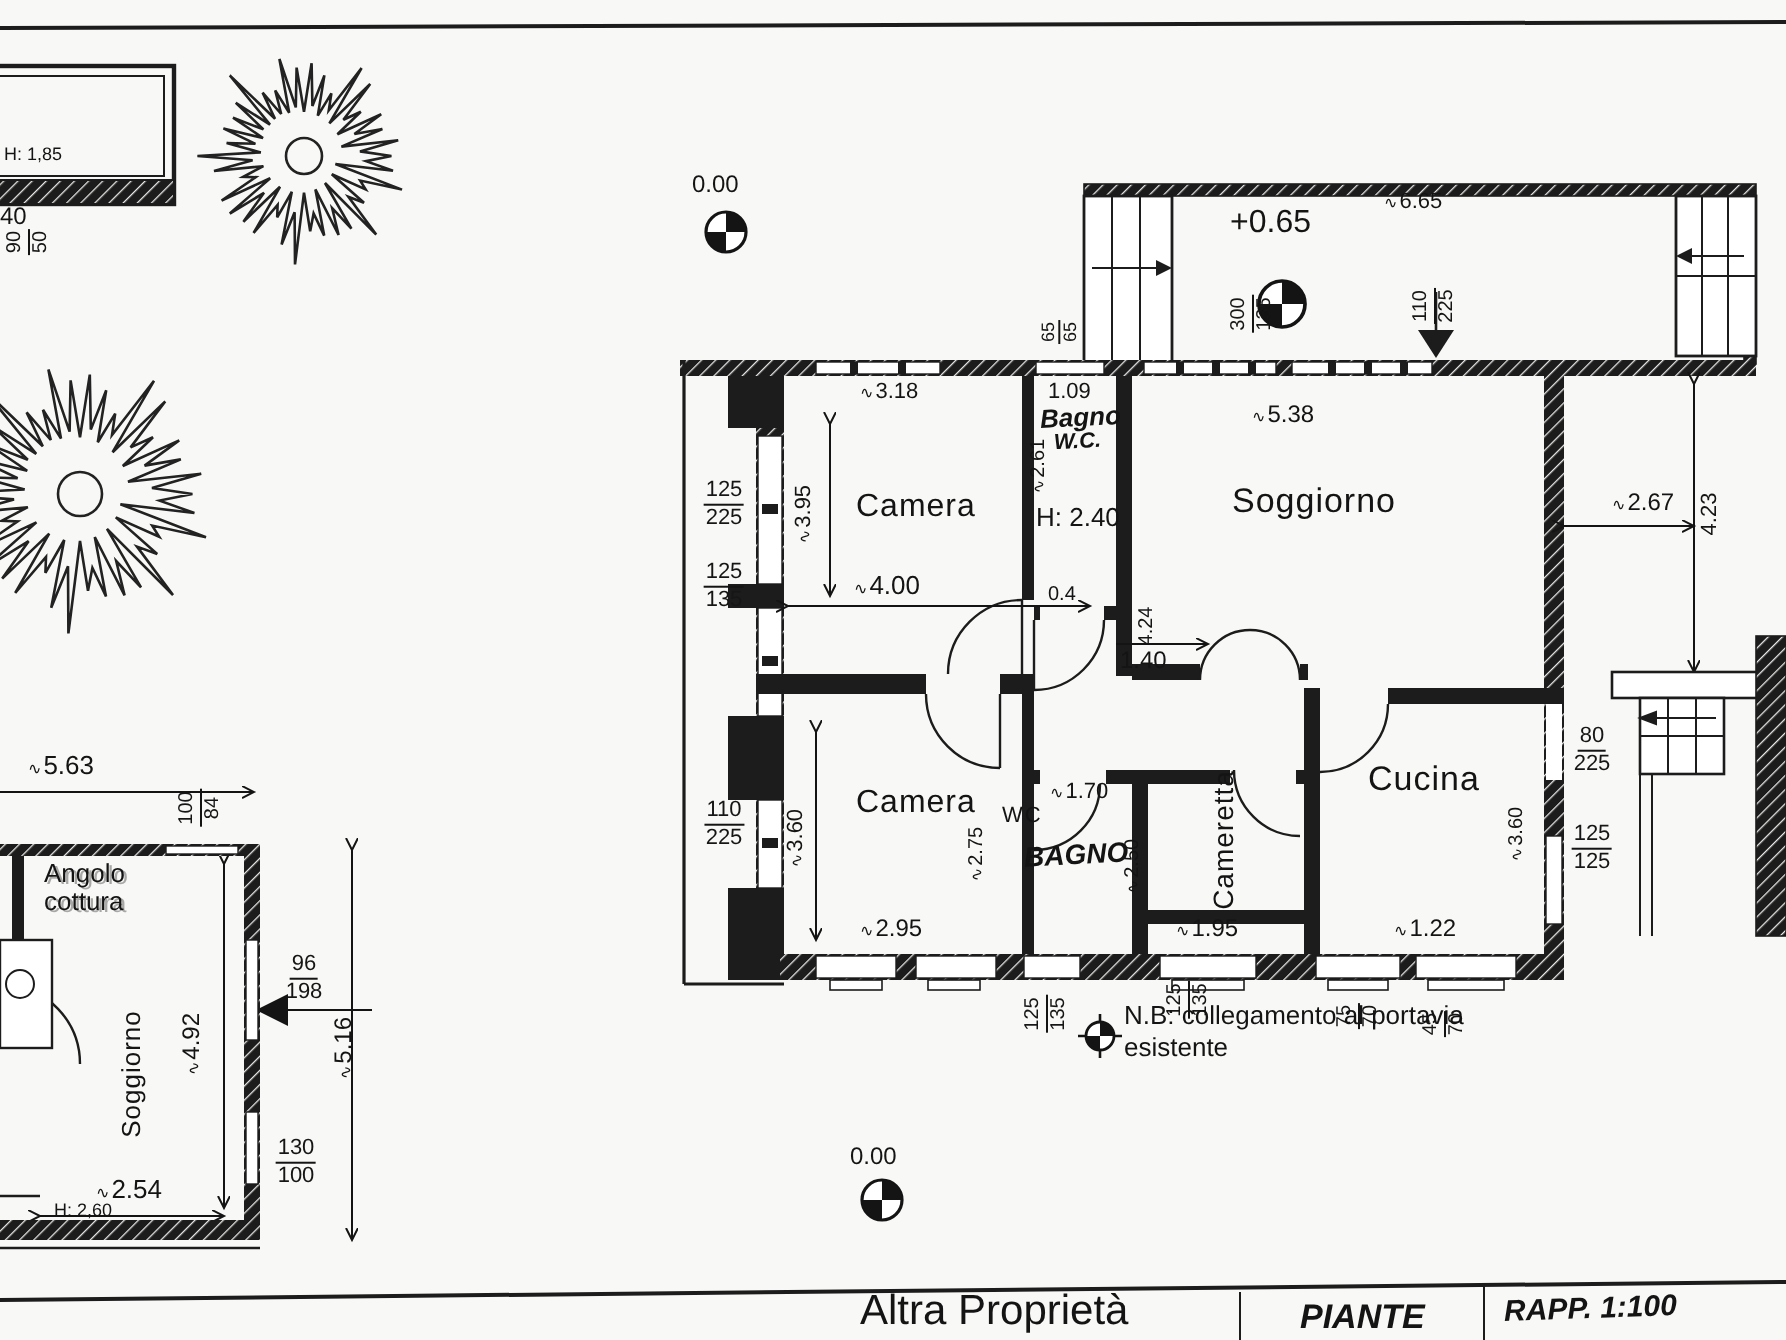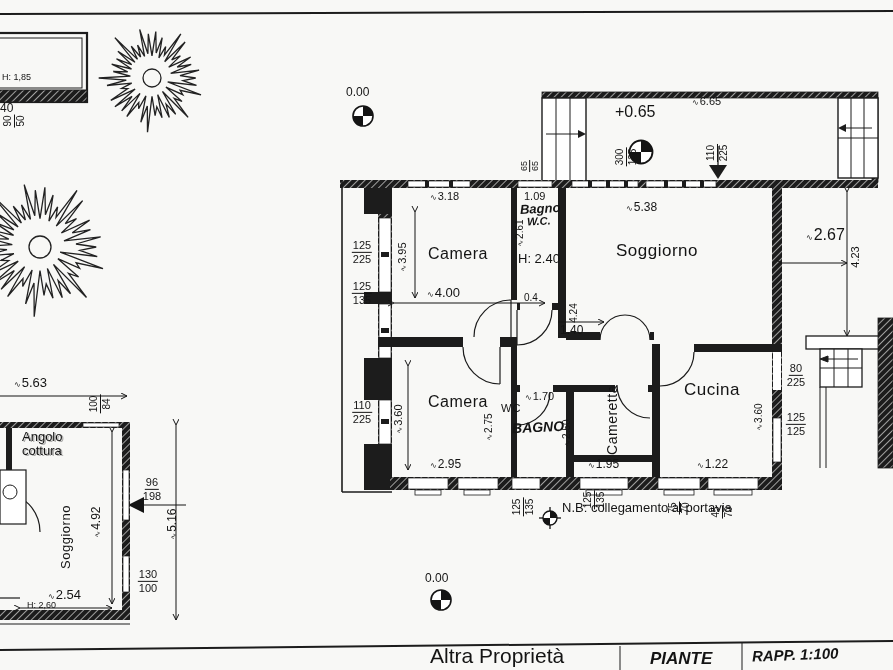--- a/index.html
+++ b/index.html
@@ -239,21 +239,21 @@
 <span class="lbl hand" style="left:512px;top:420px;font-size:14px">BAGNO</span>
 <span class="lbl dim r" style="left:567px;top:433px;font-size:10px">2.50</span>
 
 <span class="lbl room r" style="left:612px;top:420px;font-size:14px">Cameretta</span>
 <span class="lbl dim" style="left:588px;top:458px;font-size:12px">1.95</span>
 
 <span class="lbl room" style="left:684px;top:381px;font-size:17px">Cucina</span>
 <span class="lbl dim r" style="left:759px;top:417px;font-size:10px">3.60</span>
 <span class="lbl dim" style="left:697px;top:458px;font-size:12px">1.22</span>
 
-<span class="lbl dim" style="left:806px;top:227px;font-size:16px">2.67</span>
+<span class="lbl dim" style="left:806px;top:245px;font-size:12px">2.67</span>
 <span class="lbl r" style="left:856px;top:257px;font-size:11px">4.23</span>
 
 <div class="frac c" style="left:362px;top:252px">
     <span class="t">125</span>
     <span>225</span>
   </div>
 <div class="frac c" style="left:362px;top:293px">
     <span class="t">125</span>
     <span>135</span>
   </div>
@@ -323,17 +323,18 @@
   <div>cottura</div>
 </div>
 <span class="lbl room r" style="left:66px;top:537px;font-size:13px">Soggiorno</span>
 <span class="lbl dim r" style="left:96px;top:522px;font-size:12px">4.92</span>
 <span class="lbl dim r" style="left:172px;top:524px;font-size:12px">5.16</span>
 <span class="lbl dim" style="left:48px;top:588px;font-size:13px">2.54</span>
 <span class="lbl small" style="left:27px;top:601px">H: 2,60</span>
 
 <div class="lbl note" style="left:562px;top:500px">
   <div>N.B: collegamento al portavia</div>
+  <div>esistente</div>
 </div>
 
 <span class="lbl" style="left:430px;top:645px;font-size:21px">Altra Proprietà</span>
 <span class="lbl hand2" style="left:650px;top:650px;font-size:17px">PIANTE</span>
 <span class="lbl hand2" style="left:752px;top:647px;font-size:15px;transform:rotate(-2deg)">RAPP. 1:100</span>
 
 </body></html>

